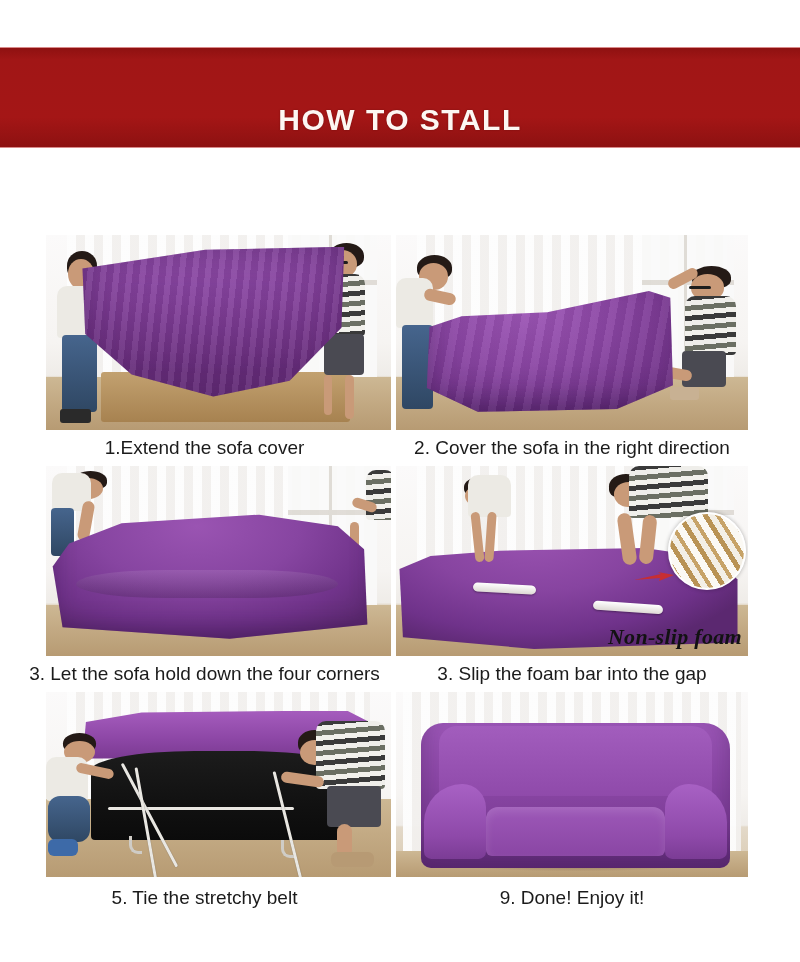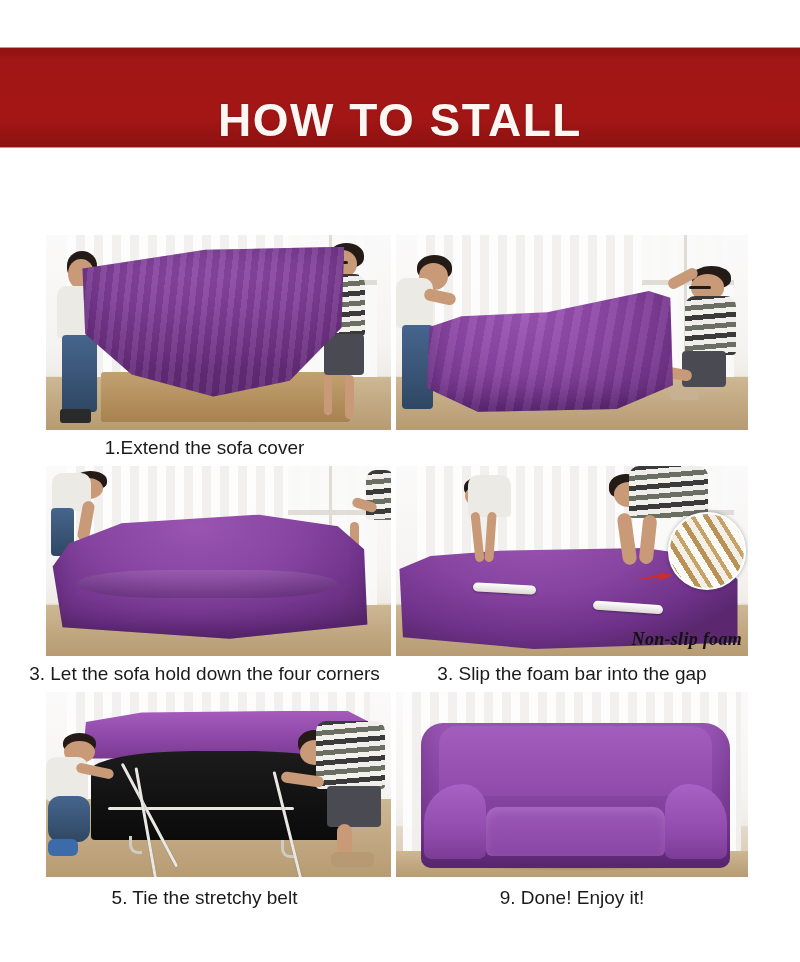--- a/index.html
+++ b/index.html
@@ -14,21 +14,21 @@
 
   
   .banner {
     position: absolute; left: 0; top: 47px; width: 800px; height: 101px;
     background: #9d1414;
     background: linear-gradient(180deg,#8f1111 0%,#a11616 12%,#a41616 70%,#8d1111 100%);
     display: flex; align-items: center; justify-content: center;
     border-top: 1px solid #d98a8a; border-bottom: 1px solid #d98a8a;
   }
   .banner-title {
-    color: #fdf7f3; font-weight: bold; font-size: 46px;
+    color: #fdf7f3; font-weight: bold; font-size: 30px;
     letter-spacing: 1.5px; line-height: 1;
     font-family: "Liberation Sans", sans-serif;
     text-shadow: 0 0 2px rgba(0,0,0,.25);
     margin-top: 44px;
   }
 
   
   .grid {
     position: absolute; left: 46px; top: 235px;
     width: 702px;
@@ -156,21 +156,21 @@
     border-radius:50%; overflow:hidden; border:2px solid #ffffff;
     background: repeating-linear-gradient(58deg,
       #b99355 0 5px, #f3efe6 5px 11px, #c7a368 11px 15px, #fbf9f4 15px 22px);
     box-shadow:0 0 4px rgba(0,0,0,.3);
   }
   .red-arrow {
     position:absolute; right:74px; top:56%; width:40px; height:11px;
   }
   .nonslip-label {
     position:absolute; right:6px; bottom:6px;
-    font-style: italic; font-weight: bold; font-size: 18px;
+    font-style: italic; font-weight: bold; font-size: 22px;
     color:#121212; white-space:nowrap;
     font-family:"Liberation Serif", serif;
     letter-spacing:.3px;
   }
 
   
   .s5-top {
     position:absolute; left:9%; right:6%; top:10%; height:26%;
     background:linear-gradient(180deg,#a55cbd 0%,#8c46a5 60%,#7a3a91 100%);
     clip-path: polygon(3% 24%, 22% 4%, 92% 0%, 99% 22%, 98% 100%, 2% 100%);
@@ -287,20 +287,21 @@
           <div class="glasses" style="left:30%;top:12%;width:26%;"></div>
           <div class="torso-stripe" style="left:26%;top:18%;width:60%;height:36%;"></div>
           <div class="arm" style="left:4%;top:4%;width:38%;height:7%;transform:rotate(-28deg);"></div>
           <div class="shorts" style="left:22%;top:52%;width:52%;height:22%;"></div>
           <div class="arm" style="left:-6%;top:62%;width:40%;height:7%;transform:rotate(10deg);"></div>
           <div class="shoe" style="left:8%;top:74%;width:34%;height:8%;background:#c8b193;"></div>
         </div>
 
         <div class="s2-cover"></div>
       </div>
+      <div class="caption">2. Cover the sofa in the right direction</div>
     </div>
 
     <div class="cell c1 r2">
       <div class="photo">
         <div class="room">
           <div class="curtain"></div>
           <div class="window-grid"></div>
           <div class="floor"></div>
         </div>
 

